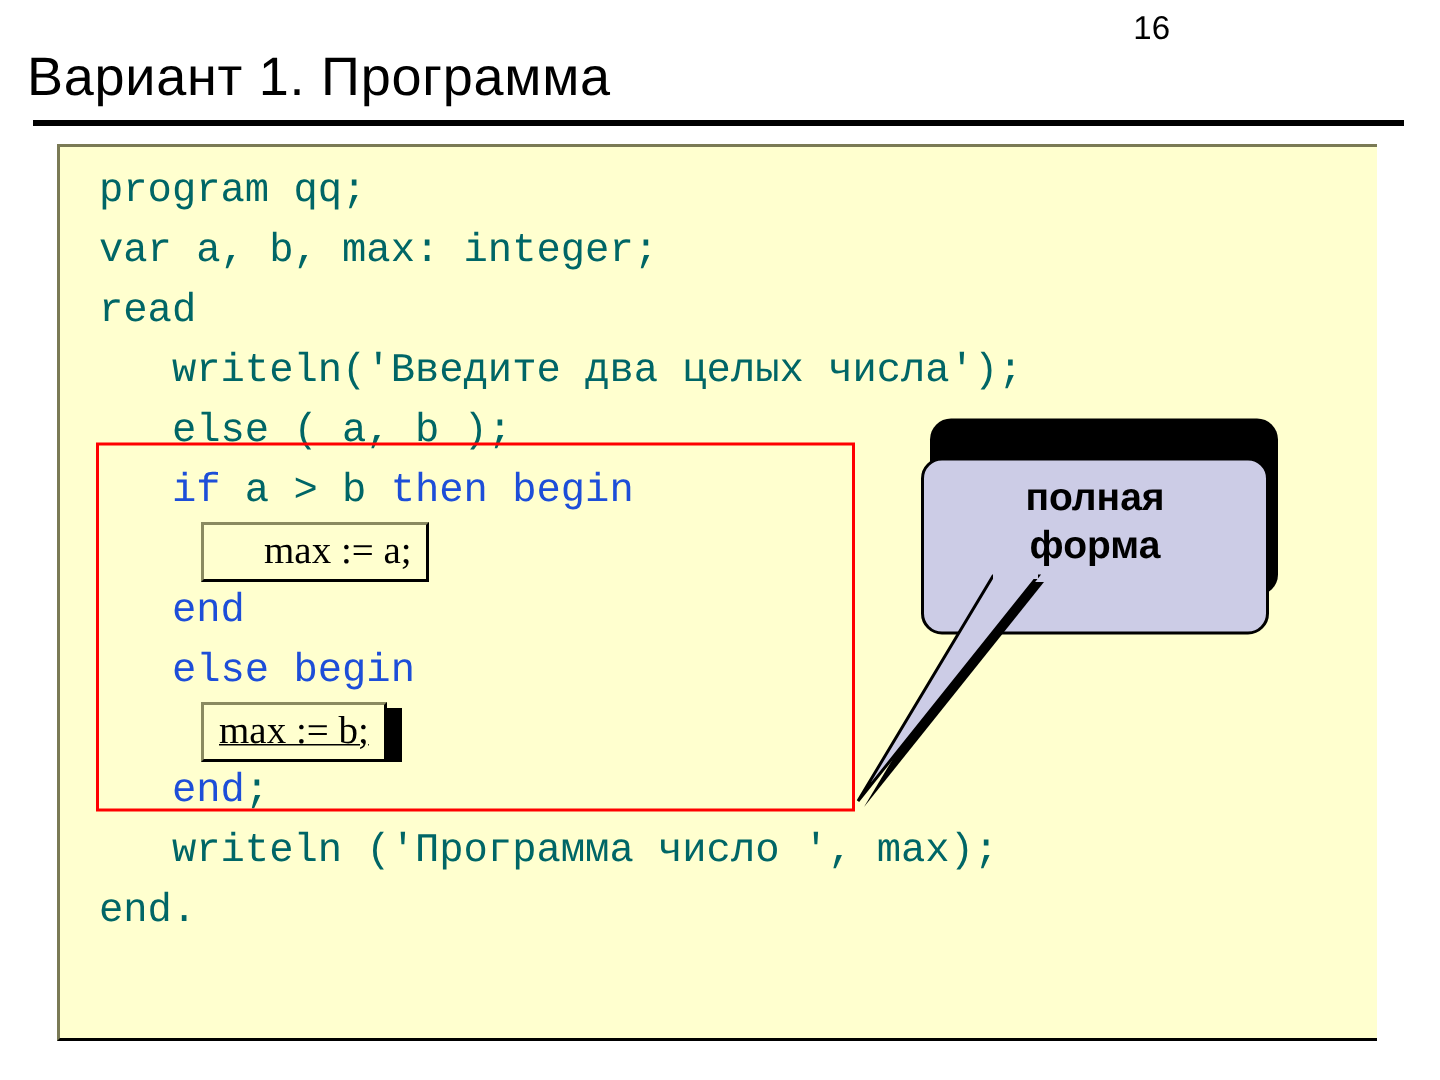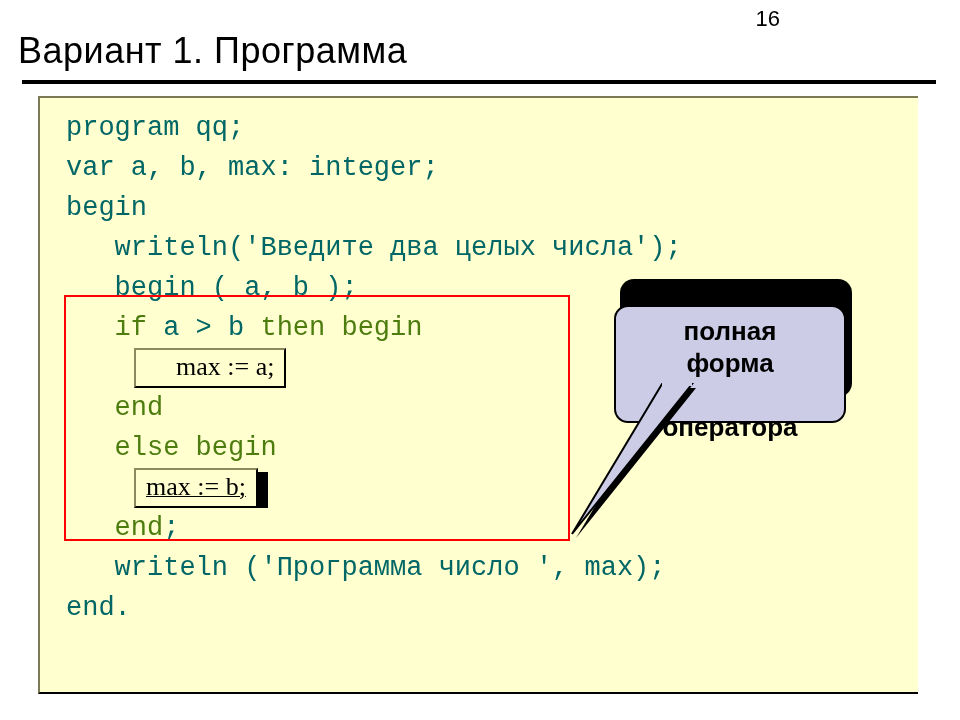--- a/index.html
+++ b/index.html
@@ -56,21 +56,21 @@
   .code {
     position: absolute;
     top: 10px;
     left: 26px;
     font-family: "Courier New", monospace;
     font-size: 27px;
     color: #006666;
     line-height: 40px;
     white-space: pre;
   }
-  .kw { color: #4d7c0f; }
+  .kw { color: #1d4ed8; }
 
   .red-frame {
     position: absolute;
     top: 295px;
     left: 64px;
     width: 506px;
     height: 246px;
     border: 2px solid #ff0000;
     box-sizing: border-box;
     background: transparent;
@@ -132,23 +132,23 @@
 <div class="slide">
 
   <div class="page-num">16</div>
 
   <div class="title">Вариант 1. Программа</div>
   <div class="title-rule"></div>
 
   <div class="code-box">
     <div class="code"><span>program qq;</span>
 <span>var a, b, max: integer;</span>
-<span>begin</span>
+<span>read</span>
 <span><span>   writeln('</span><span>Введите два целых числа</span><span>');</span></span>
-<span>   begin ( a, b );</span>
+<span>   else ( a, b );</span>
 <span><span>   </span><span class="kw">if</span><span> a &gt; b </span><span class="kw">then begin</span></span>
 <span></span>
 <span><span>   </span><span class="kw">end</span></span>
 <span><span>   </span><span class="kw">else begin</span></span>
 <span></span>
 <span><span>   </span><span class="kw">end</span><span>;</span></span>
 <span><span>   writeln ('</span><span>Программа число </span><span>', max);</span></span>
 <span>end.</span></div>
   </div>
 
@@ -162,21 +162,20 @@
   <div class="inline-shadow" style="top:472px; left:138px; width:130px; height:36px;"></div>
   <div class="inline-box" style="top:468px; left:134px;text-decoration:underline;">
     <span class="inline-text">max := b;</span>
   </div>
 
   <div class="callout-shadow" style="top:279px; left:620px; width:232px; height:118px;"></div>
   <div class="callout" style="top:273px; left:614px; width:232px; height:118px;">
     <div class="callout-text">
       <span>полная форма</span><br>
       <br>
-      <span>оператора</span>
     </div>
   </div>
 
   <svg class="callout-tail-shadow" style="top:380px; left:568px; width:140px; height:160px;" viewBox="0 0 140 160">
     <polygon points="8,158 98,8 128,8" fill="#000"></polygon>
   </svg>
   <svg class="callout-tail" style="top:376px; left:564px; width:140px; height:160px;" viewBox="0 0 140 160">
     <polygon points="8,158 98,8 128,8" fill="#cccce6" stroke="#000" stroke-width="2"></polygon>
     <line x1="98" y1="8" x2="128" y2="8" stroke="#cccce6" stroke-width="4"></line>
   </svg>

